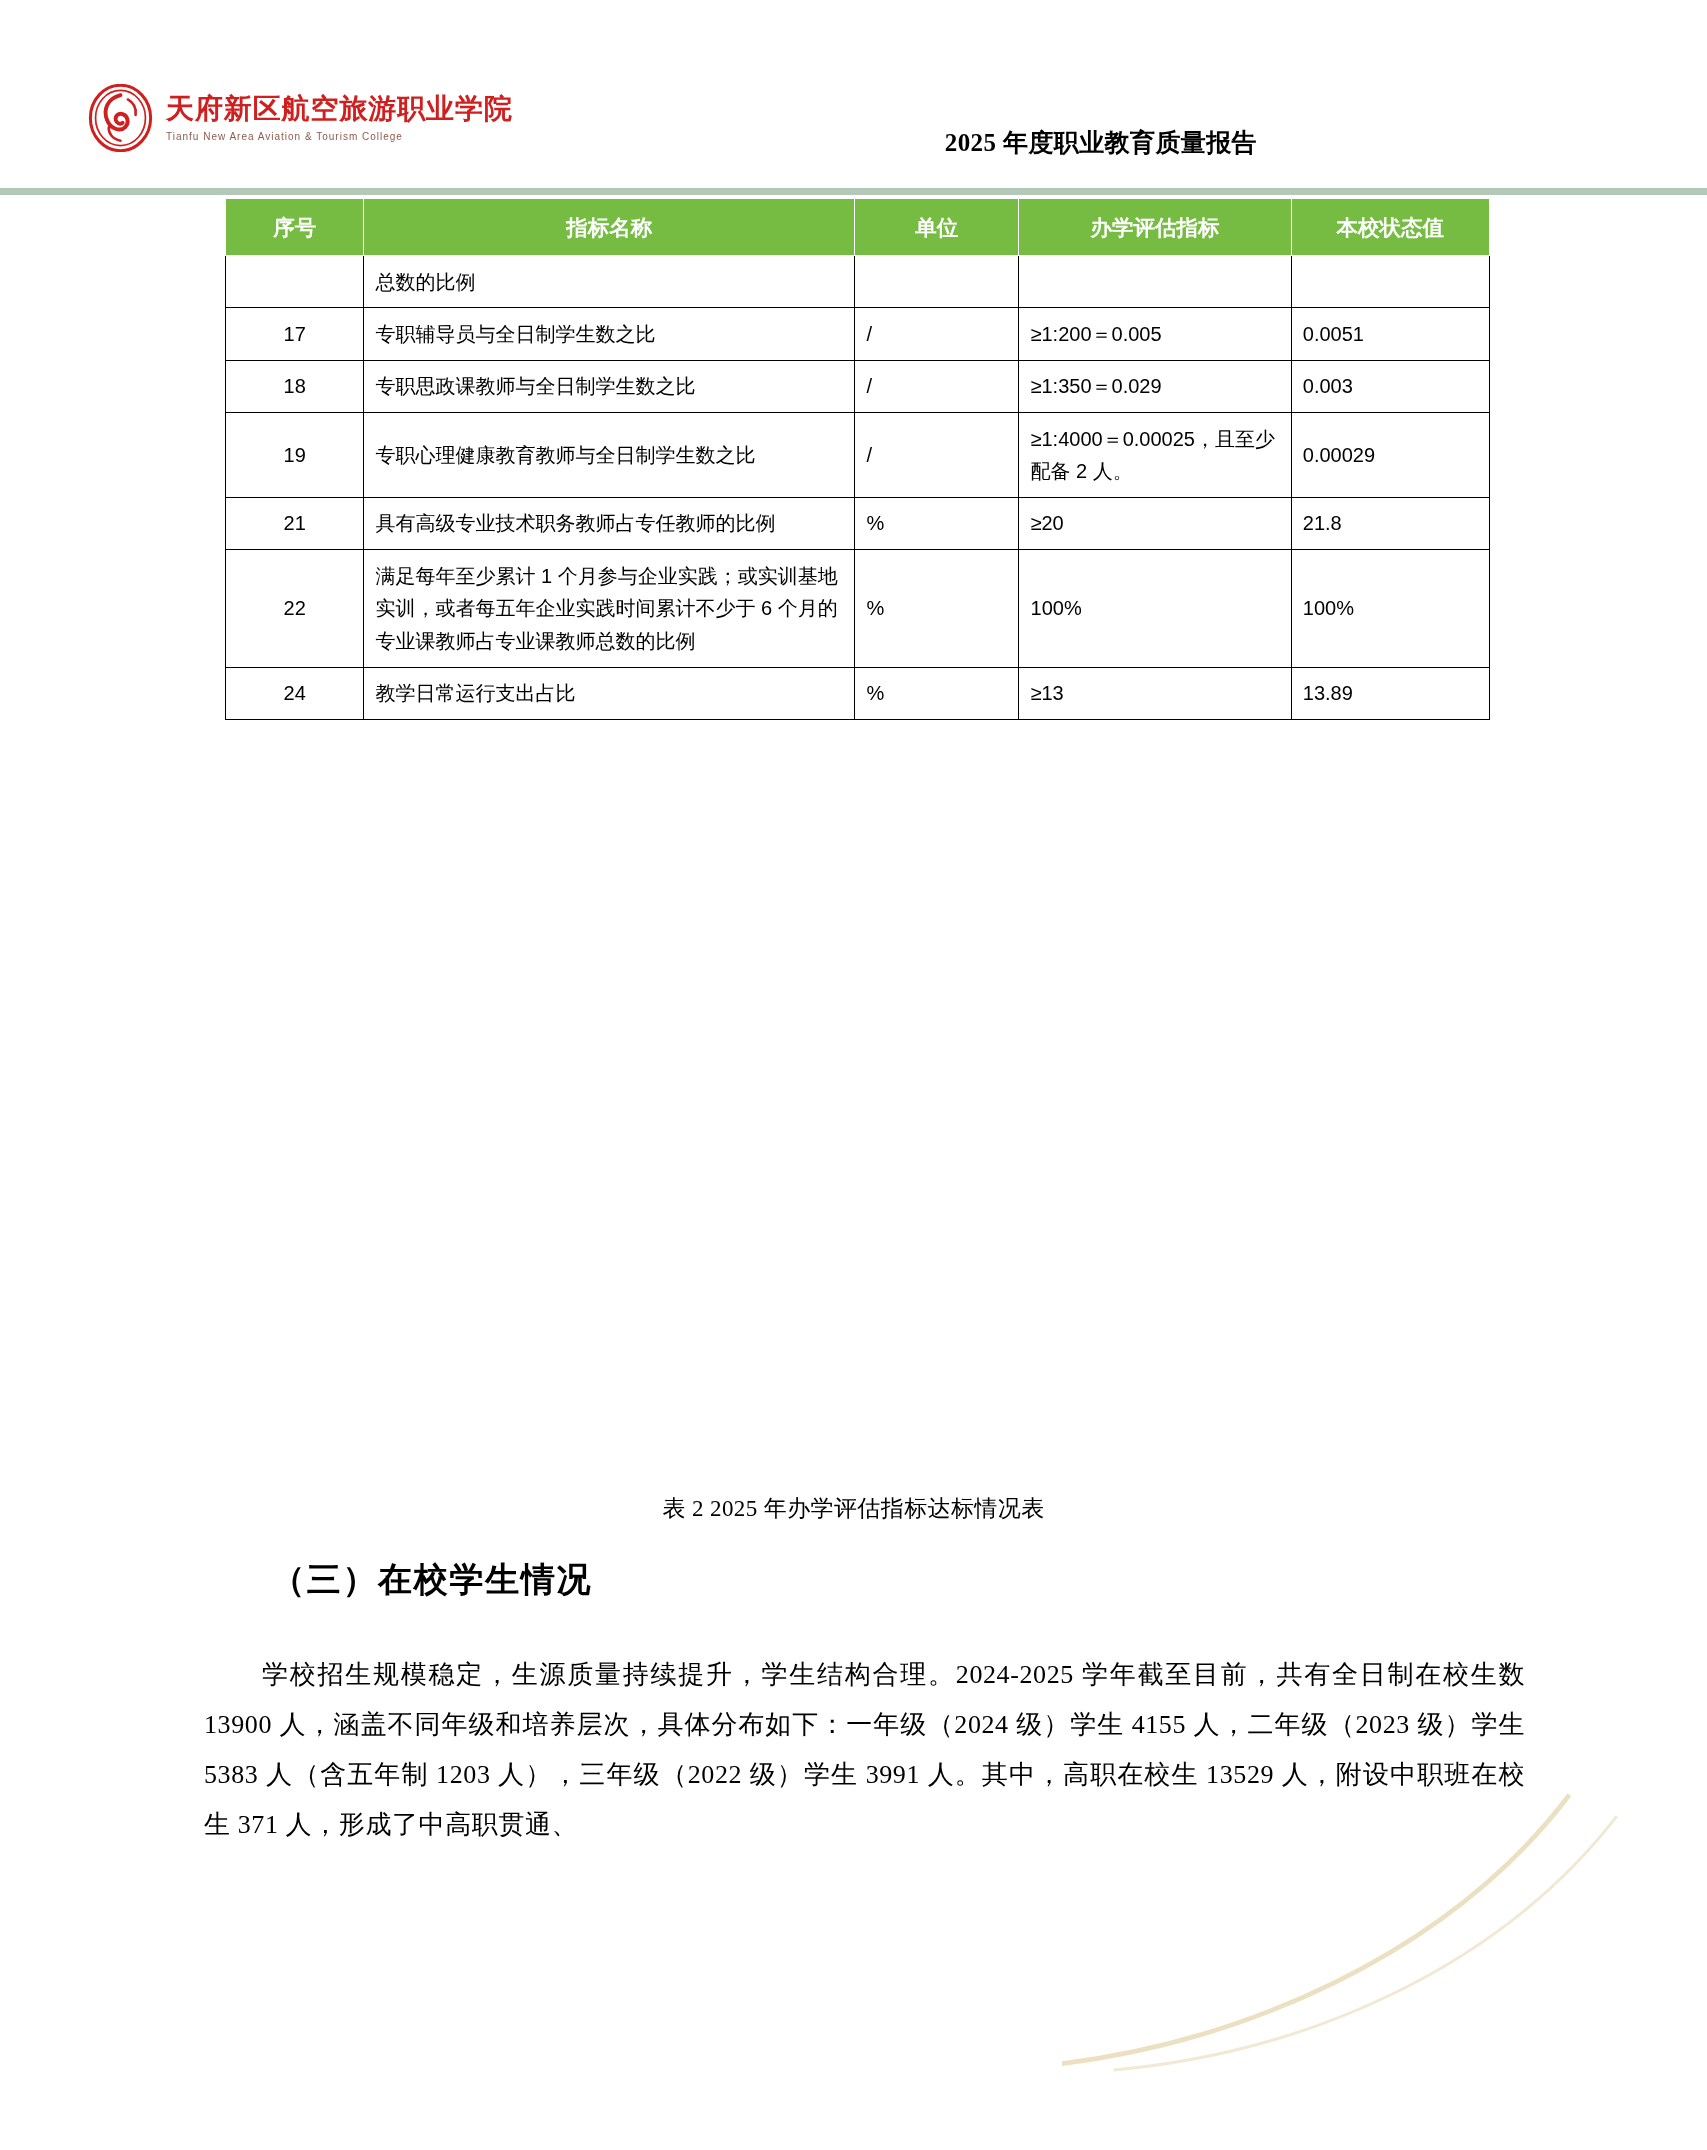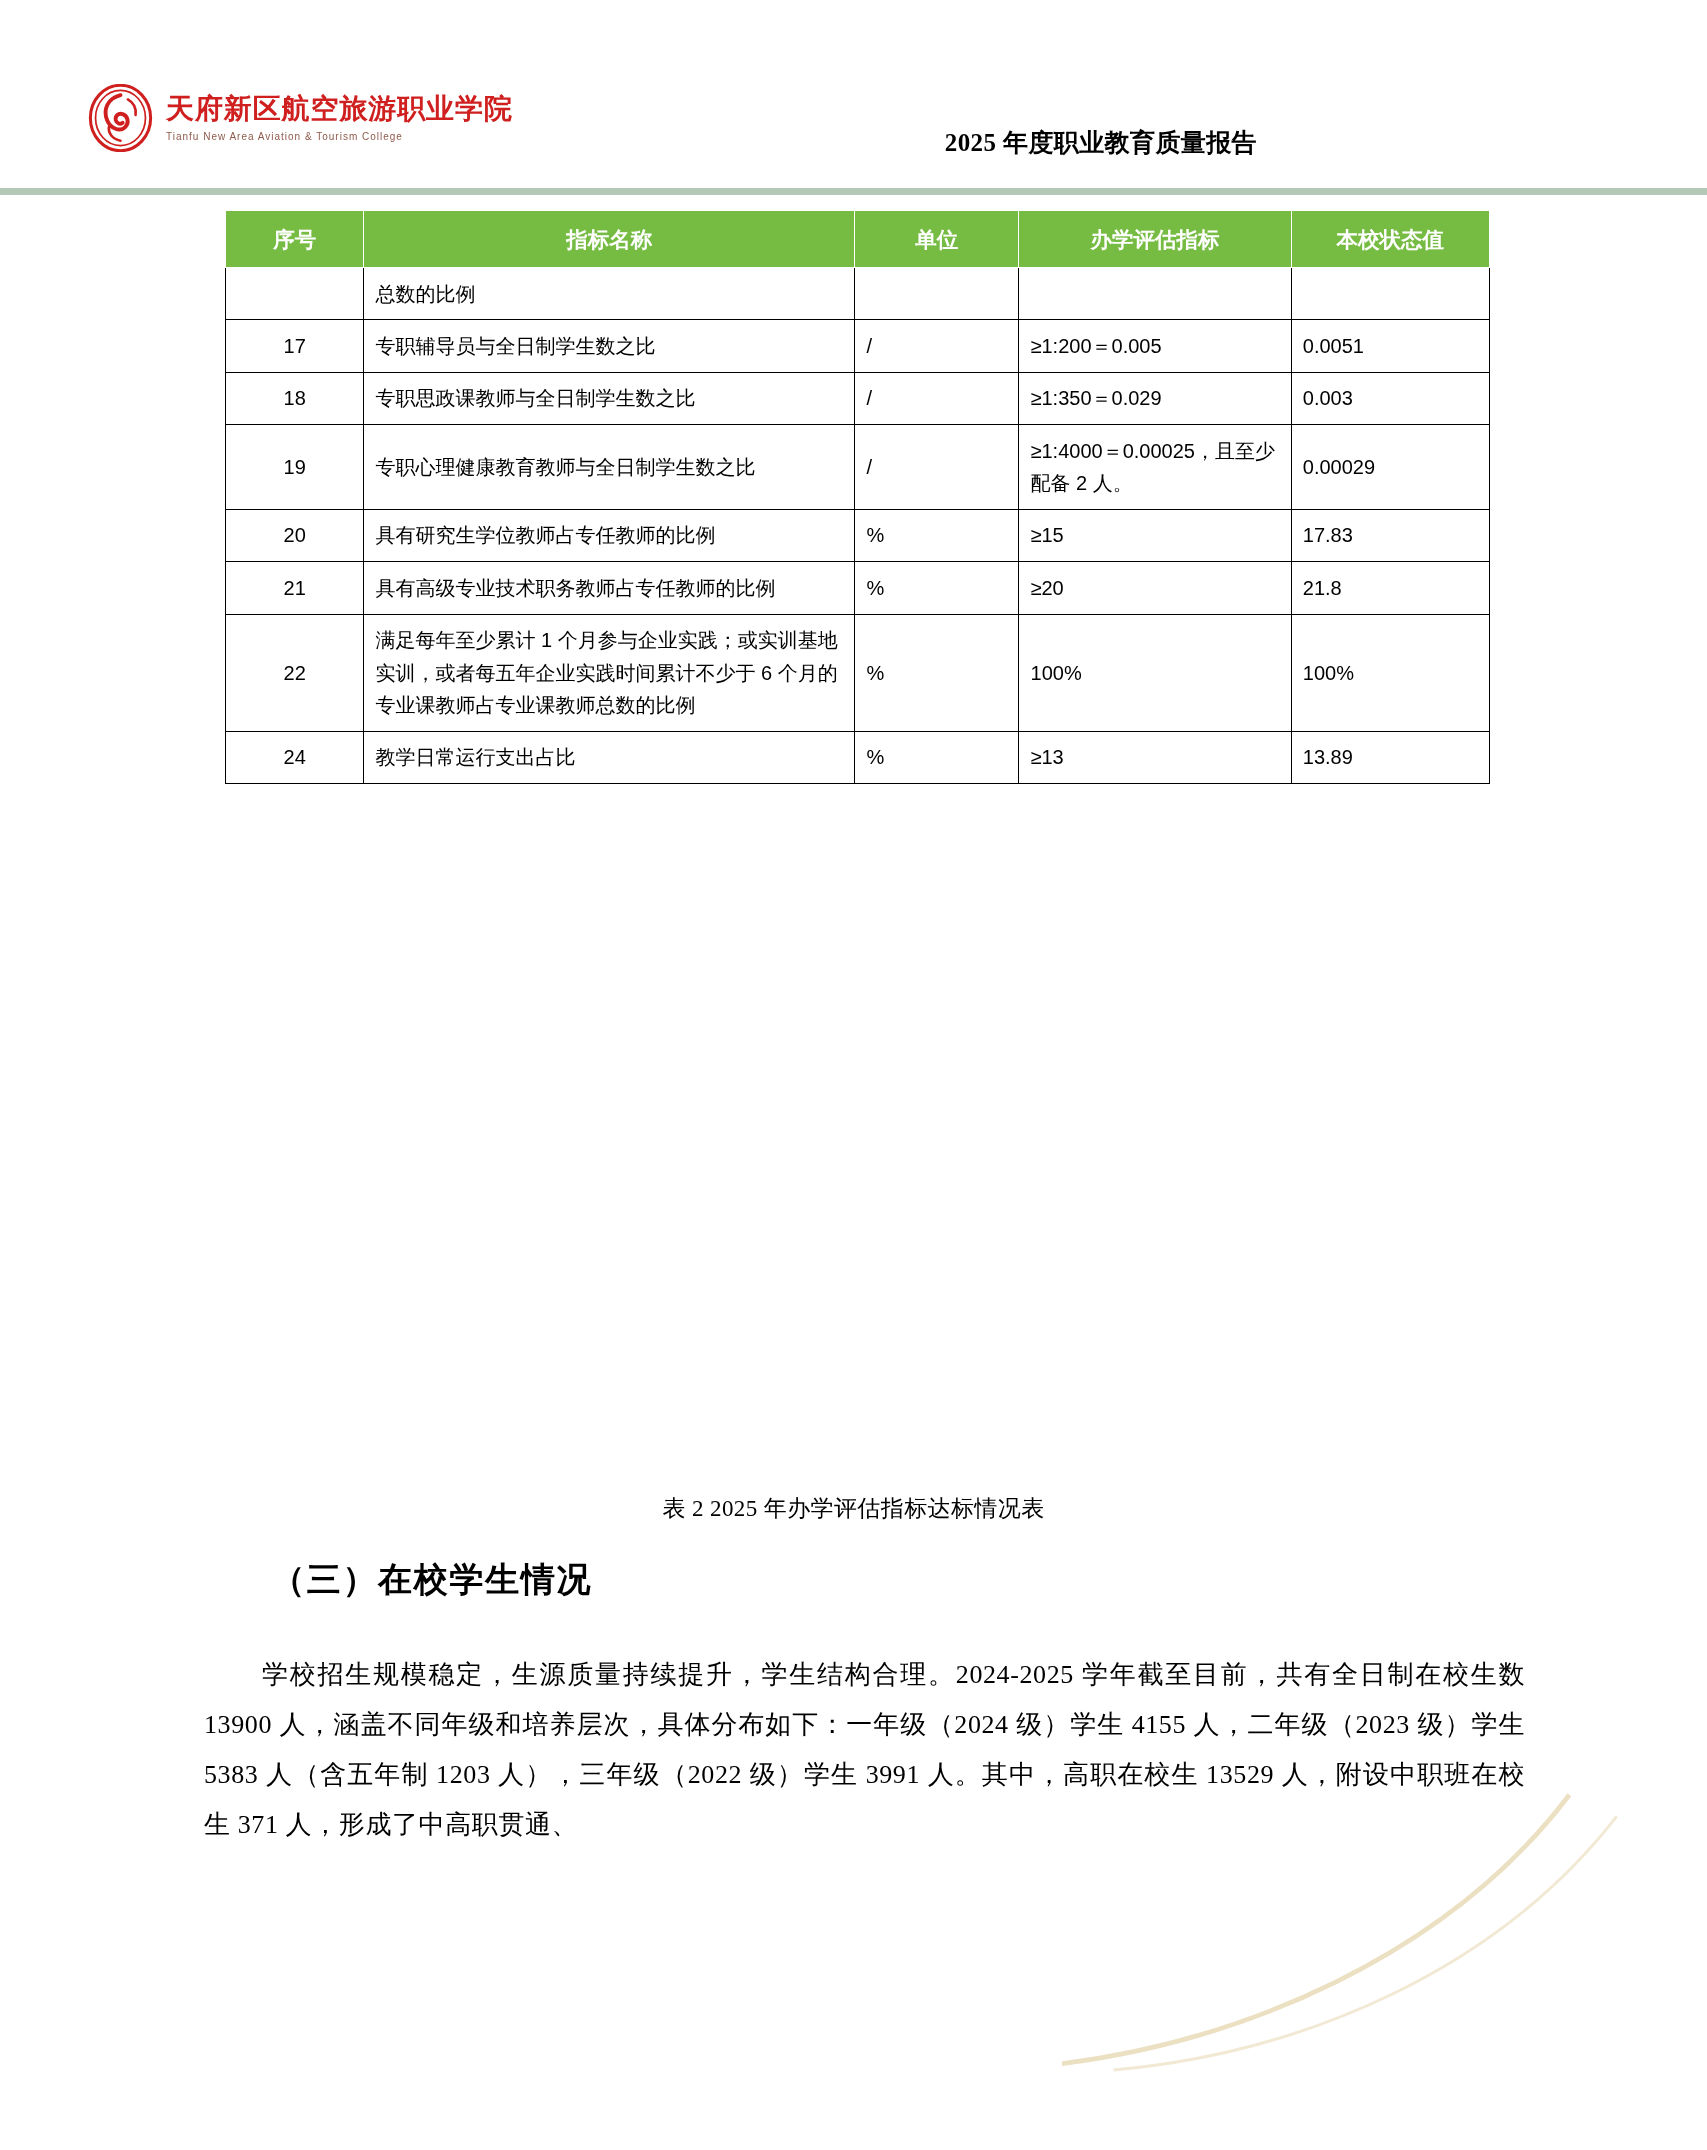--- a/index.html
+++ b/index.html
@@ -98,21 +98,21 @@
     top: 176px;
     width: 1707px;
     height: 7.3px;
     background: #b3c8b6;
   }
 
   
   .table-wrap {
     position: absolute;
     left: 225px;
-    top: 210px;
+    top: 198px;
     width: 1416px;
   }
   table.eval {
     border-collapse: collapse;
     width: 1265px;
     table-layout: fixed;
   }
   table.eval col.c0 { width: 129px; }
   table.eval col.c1 { width: 458px; }
   table.eval col.c2 { width: 153px; }
@@ -265,27 +265,20 @@
           <td class="val">0.003</td>
         </tr>
         <tr>
           <td class="num">19</td>
           <td class="name">专职心理健康教育教师与全日制学生数之比</td>
           <td class="unit">/</td>
           <td class="crit">≥1:4000＝0.00025，且至少配备 2 人。</td>
           <td class="val">0.00029</td>
         </tr>
         <tr>
-          <td class="num">20</td>
-          <td class="name">具有研究生学位教师占专任教师的比例</td>
-          <td class="unit">%</td>
-          <td class="crit">≥15</td>
-          <td class="val">17.83</td>
-        </tr>
-        <tr>
           <td class="num">21</td>
           <td class="name">具有高级专业技术职务教师占专任教师的比例</td>
           <td class="unit">%</td>
           <td class="crit">≥20</td>
           <td class="val">21.8</td>
         </tr>
         <tr>
           <td class="num">22</td>
           <td class="name">满足每年至少累计 1 个月参与企业实践；或实训基地实训，或者每五年企业实践时间累计不少于 6 个月的专业课教师占专业课教师总数的比例</td>
           <td class="unit">%</td>

